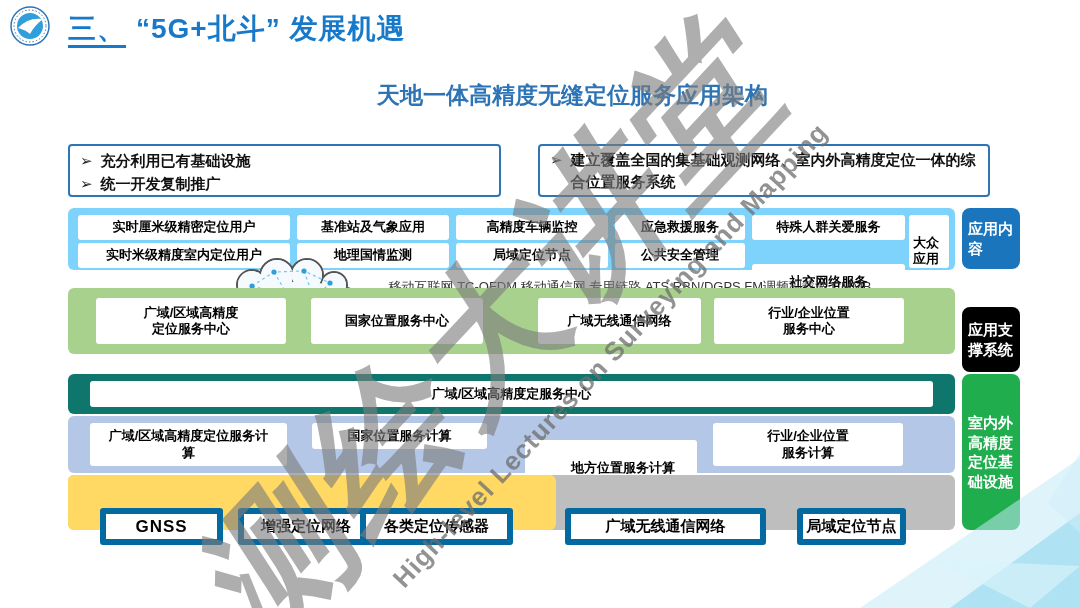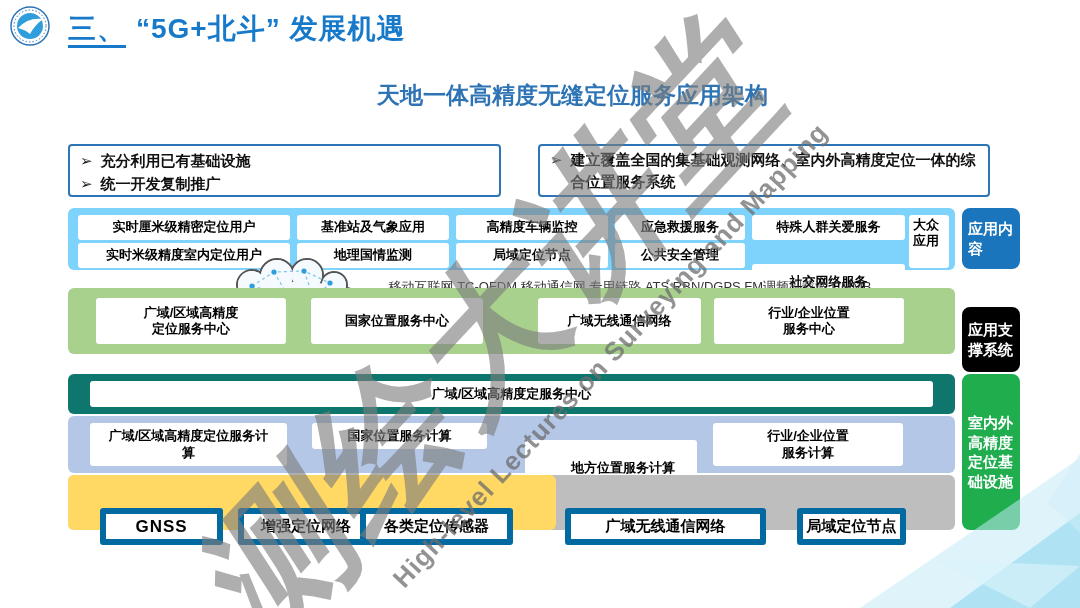--- a/index.html
+++ b/index.html
@@ -93,21 +93,21 @@
     <div class="box" style="left:10px;top:7px;width:212px;height:25px;">实时厘米级精密定位用户</div>
     <div class="box" style="left:229px;top:7px;width:152px;height:25px;">基准站及气象应用</div>
     <div class="box" style="left:388px;top:7px;width:152px;height:25px;">高精度车辆监控</div>
     <div class="box" style="left:547px;top:7px;width:130px;height:25px;">应急救援服务</div>
     <div class="box" style="left:684px;top:7px;width:153px;height:25px;">特殊人群关爱服务</div>
     <div class="box" style="left:10px;top:35px;width:212px;height:25px;">实时米级精度室内定位用户</div>
     <div class="box" style="left:229px;top:35px;width:152px;height:25px;">地理国情监测</div>
     <div class="box" style="left:388px;top:35px;width:152px;height:25px;">局域定位节点</div>
     <div class="box" style="left:547px;top:35px;width:130px;height:25px;">公共安全管理</div>
     <div class="box" style="left:684px;top:35px;width:153px;height:37px;margin-top:21px;">社交网络服务</div>
-    <div class="box" style="left:841px;top:7px;width:40px;height:53px;text-align:left;padding:2px 4px;justify-content:flex-start;align-items:flex-start;">大众应用</div>
+    <div class="box" style="left:841px;top:7px;width:40px;height:53px;text-align:left;padding:20px 4px;justify-content:flex-start;align-items:flex-start;">大众应用</div>
   </div>
   <div class="side-label lbl-app">应用内
 容</div>
 
   <svg class="cloud" viewBox="0 0 145 58">
     <g stroke="#555" stroke-width="2" fill="#f4fafd">
       <ellipse cx="72" cy="40" rx="64" ry="15"></ellipse>
       <circle cx="30" cy="29" r="15"></circle>
       <circle cx="55" cy="20" r="17"></circle>
       <circle cx="85" cy="19" r="16"></circle>

